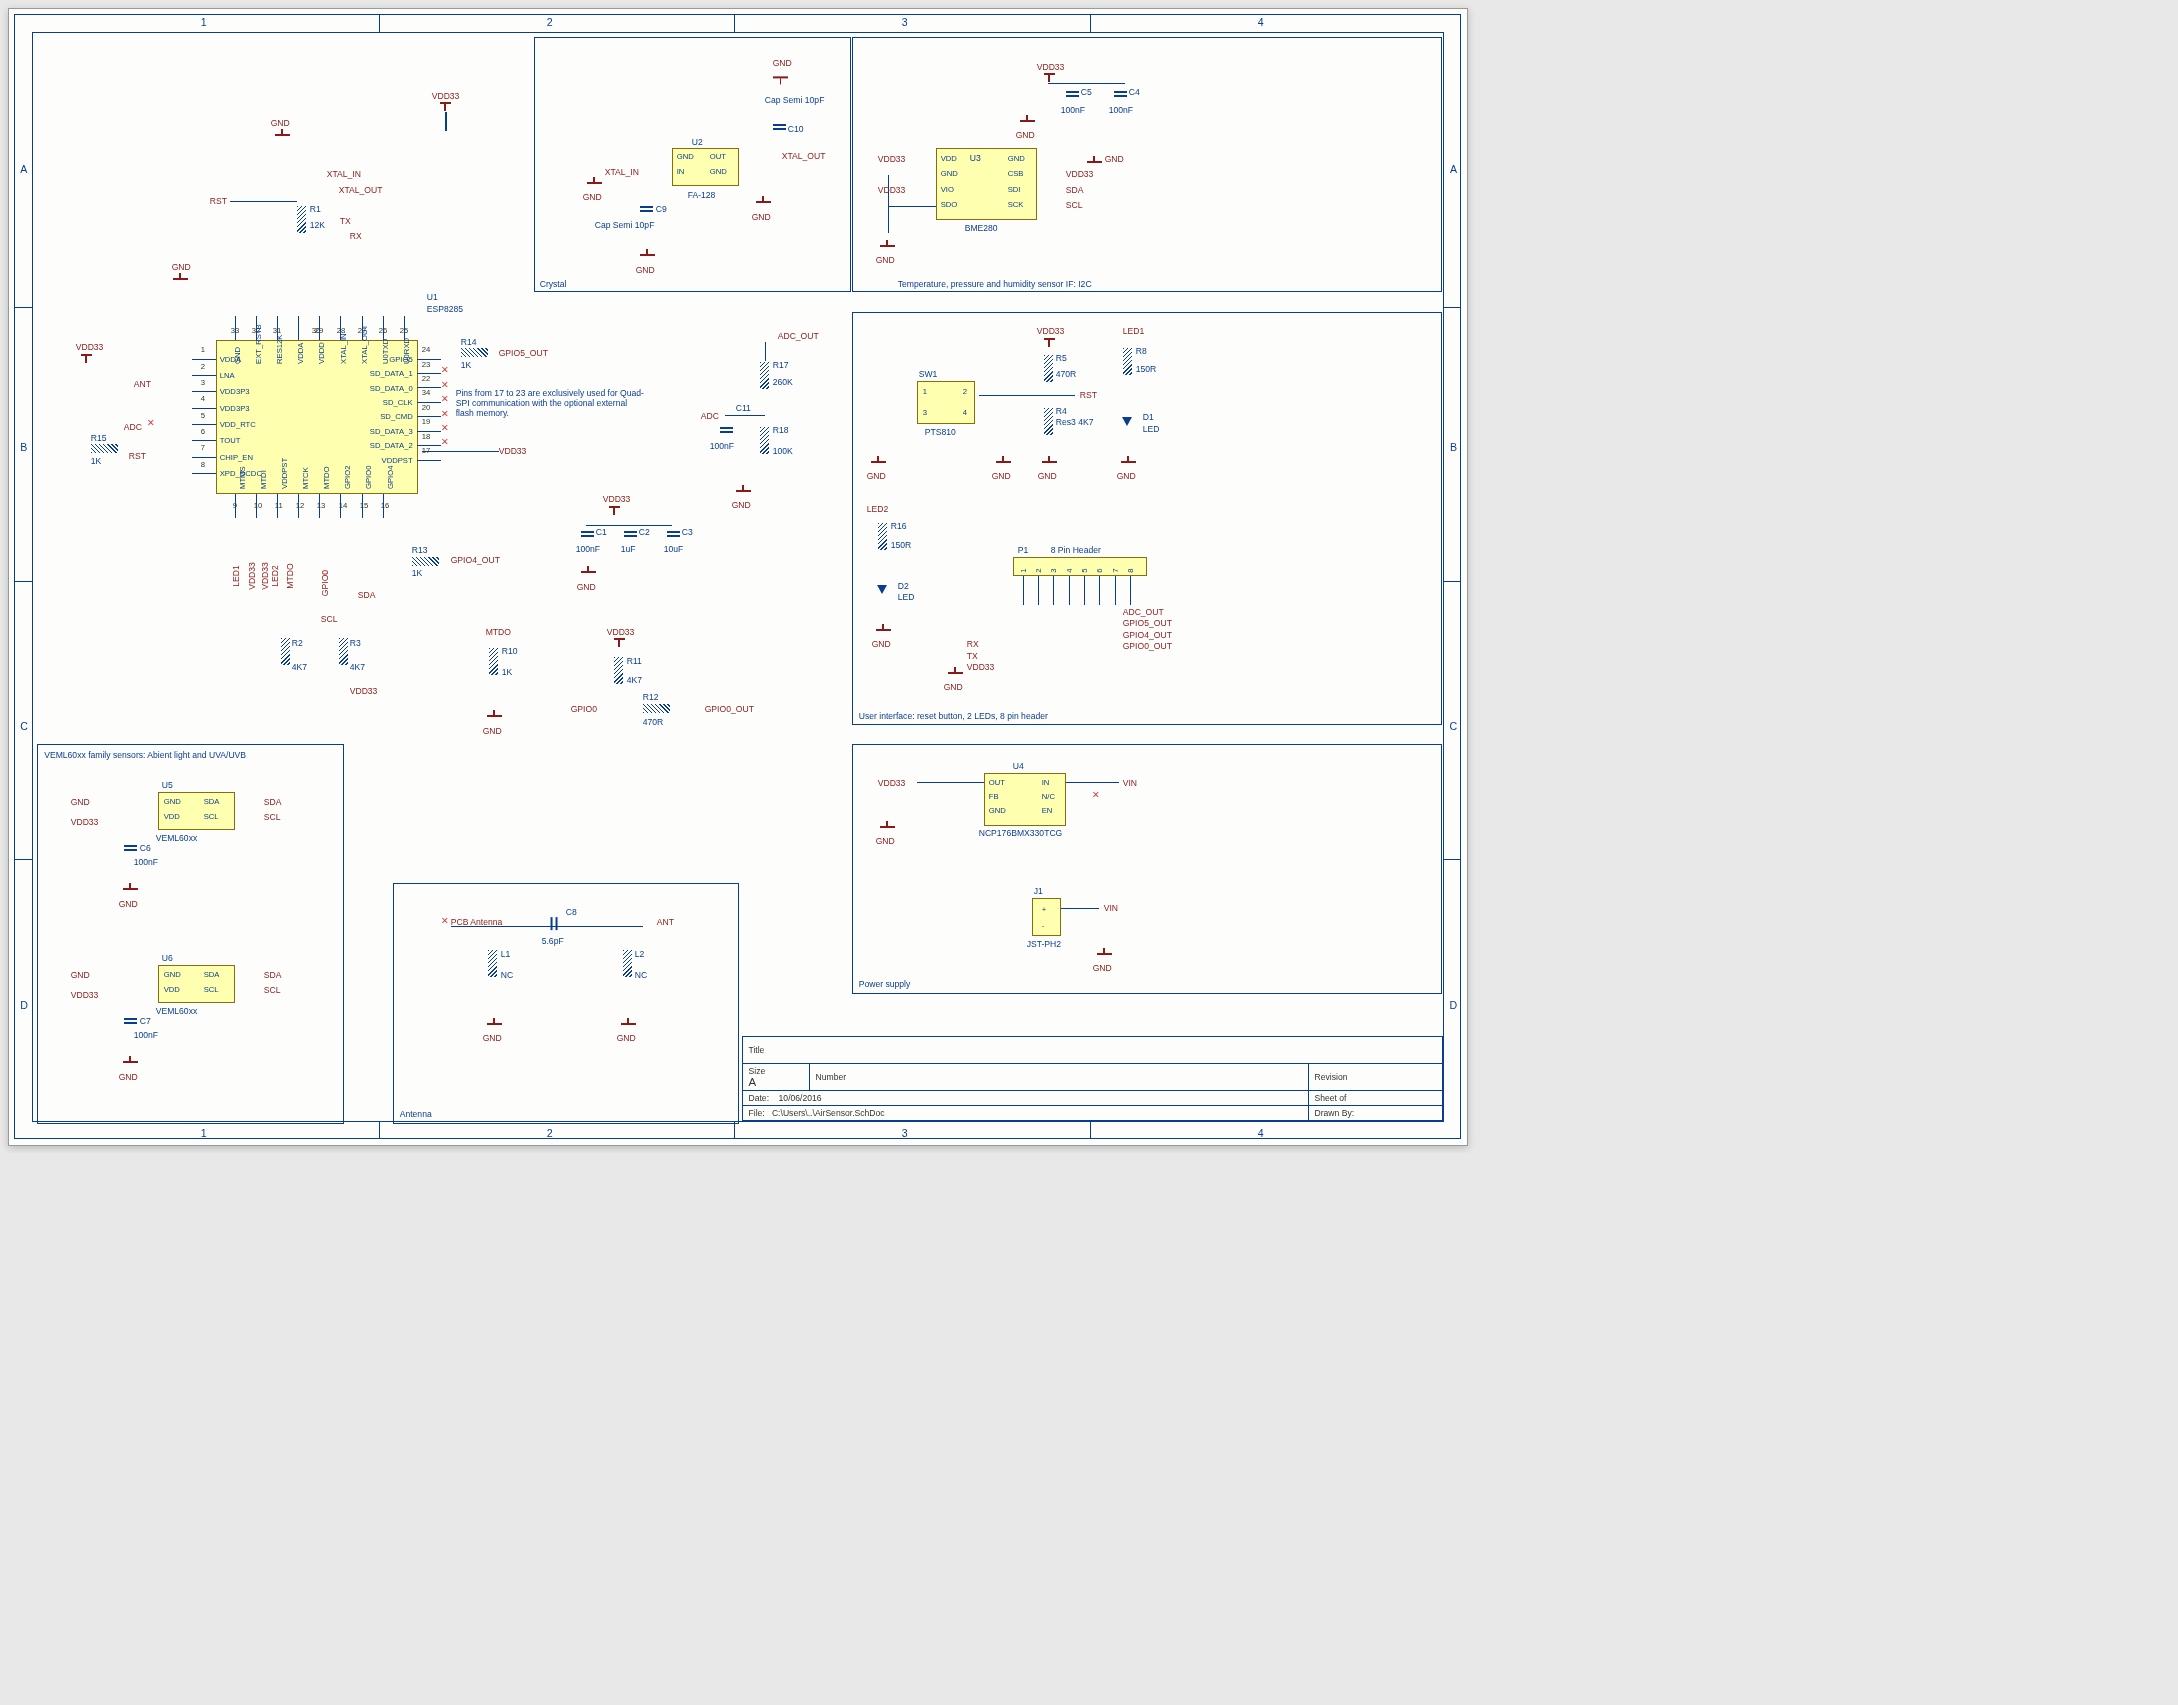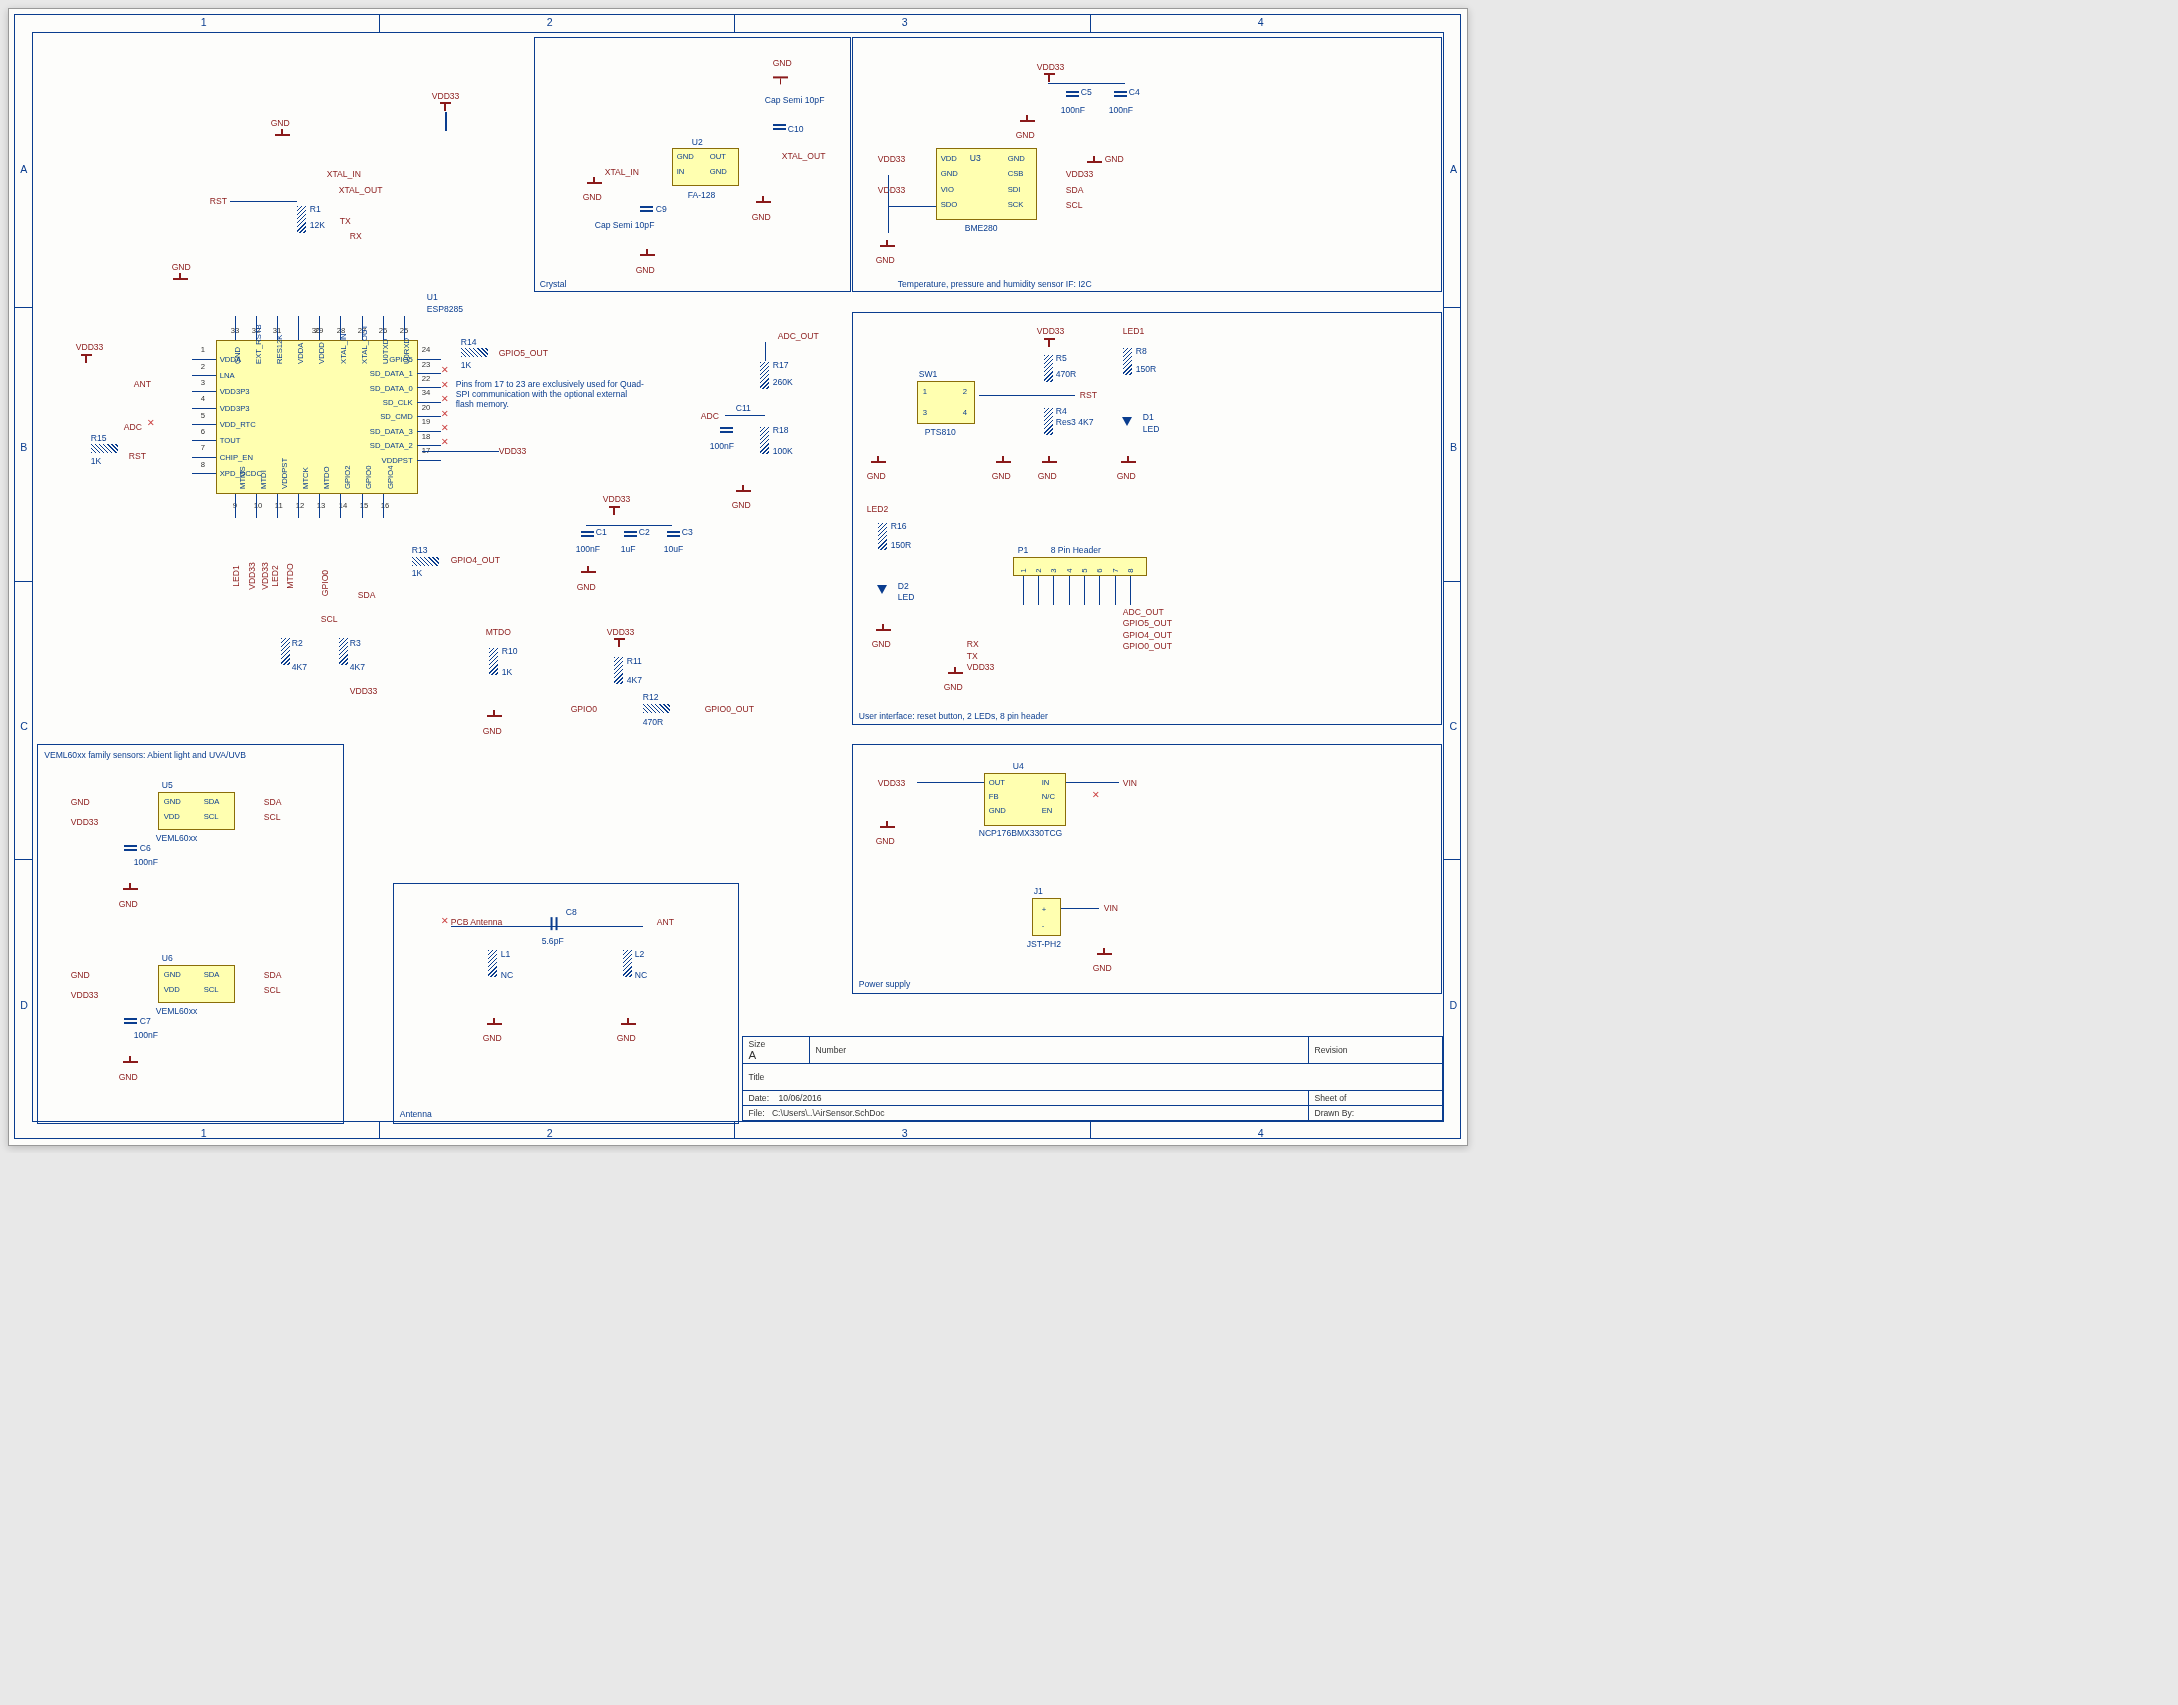--- a/index.html
+++ b/index.html
@@ -180,21 +180,21 @@
         <div class="pin-num" style="left:306px;top:468px">14</div>
   <div class="pin-label" style="left:310px;top:456px;transform:rotate(-90deg);transform-origin:left top">GPIO2</div>
   <div class="wire" style="left:307px;top:461px;width:1px;height:24px"></div>
         <div class="pin-num" style="left:327px;top:468px">15</div>
   <div class="pin-label" style="left:331px;top:456px;transform:rotate(-90deg);transform-origin:left top">GPIO0</div>
   <div class="wire" style="left:329px;top:461px;width:1px;height:24px"></div>
         <div class="pin-num" style="left:348px;top:468px">16</div>
   <div class="pin-label" style="left:353px;top:456px;transform:rotate(-90deg);transform-origin:left top">GPIO4</div>
   <div class="wire" style="left:350px;top:461px;width:1px;height:24px"></div>
       </div>
-<div class="note" style="left:423px;top:346px;width:192px">Pins from 17 to 23 are exclusively used for Quad-SPI communication with the optional external flash memory.</div>
+<div class="note" style="left:423px;top:355px;width:192px">Pins from 17 to 23 are exclusively used for Quad-SPI communication with the optional external flash memory.</div>
 
 <div class="net" style="left:399px;top:58px">VDD33</div>
 <div class="pwr" style="left:407px;top:69px"></div>
 <div class="wire" style="left:412px;top:79px;width:1.9px;height:19px"></div>
 <div class="gnd" style="left:240px;top:96px"></div>
 <div class="net" style="left:238px;top:85px">GND</div>
 <div class="net" style="left:177px;top:163px">RST</div>
 <div class="wire" style="left:197px;top:168px;width:67px;height:1px"></div>
 <div class="res" style="left:264px;top:173px"></div>
 <div class="chip-label" style="left:277px;top:171px">R1</div>
@@ -522,27 +522,27 @@
 <div class="net" style="left:450px;top:1000px">GND</div>
 <div class="res" style="left:590px;top:917px"></div>
 <div class="chip-label" style="left:602px;top:916px">L2</div>
 <div class="chip-label" style="left:602px;top:937px">NC</div>
 <div class="gnd" style="left:586px;top:985px"></div>
 <div class="net" style="left:584px;top:1000px">GND</div>
 
 <table class="titleblock" style="width:701px;border-collapse:collapse">
 <tbody>
           <tr>
+            <td colspan="4" style="height:27px"><span>Title</span></td>
+          </tr>
+<tr>
  <td style="width:67px"><span>Size</span><br><span style="font-size:11.5px">A</span></td>
  <td colspan="2"><span>Number</span></td>
  <td style="width:134px"><span>Revision</span></td>
 </tr>
-<tr>
-            <td colspan="4" style="height:27px"><span>Title</span></td>
-          </tr>
 <tr>
  <td colspan="2"><span>Date:</span> &nbsp;&nbsp;&nbsp;<span>10/06/2016</span></td>
  <td colspan="2"><span>Sheet    of</span></td>
 </tr>
 <tr>
  <td colspan="2"><span>File:</span> &nbsp;&nbsp;<span>C:\Users\..\AirSensor.SchDoc</span></td>
  <td colspan="2"><span>Drawn By:</span></td>
 </tr>
 </tbody>
       </table>

